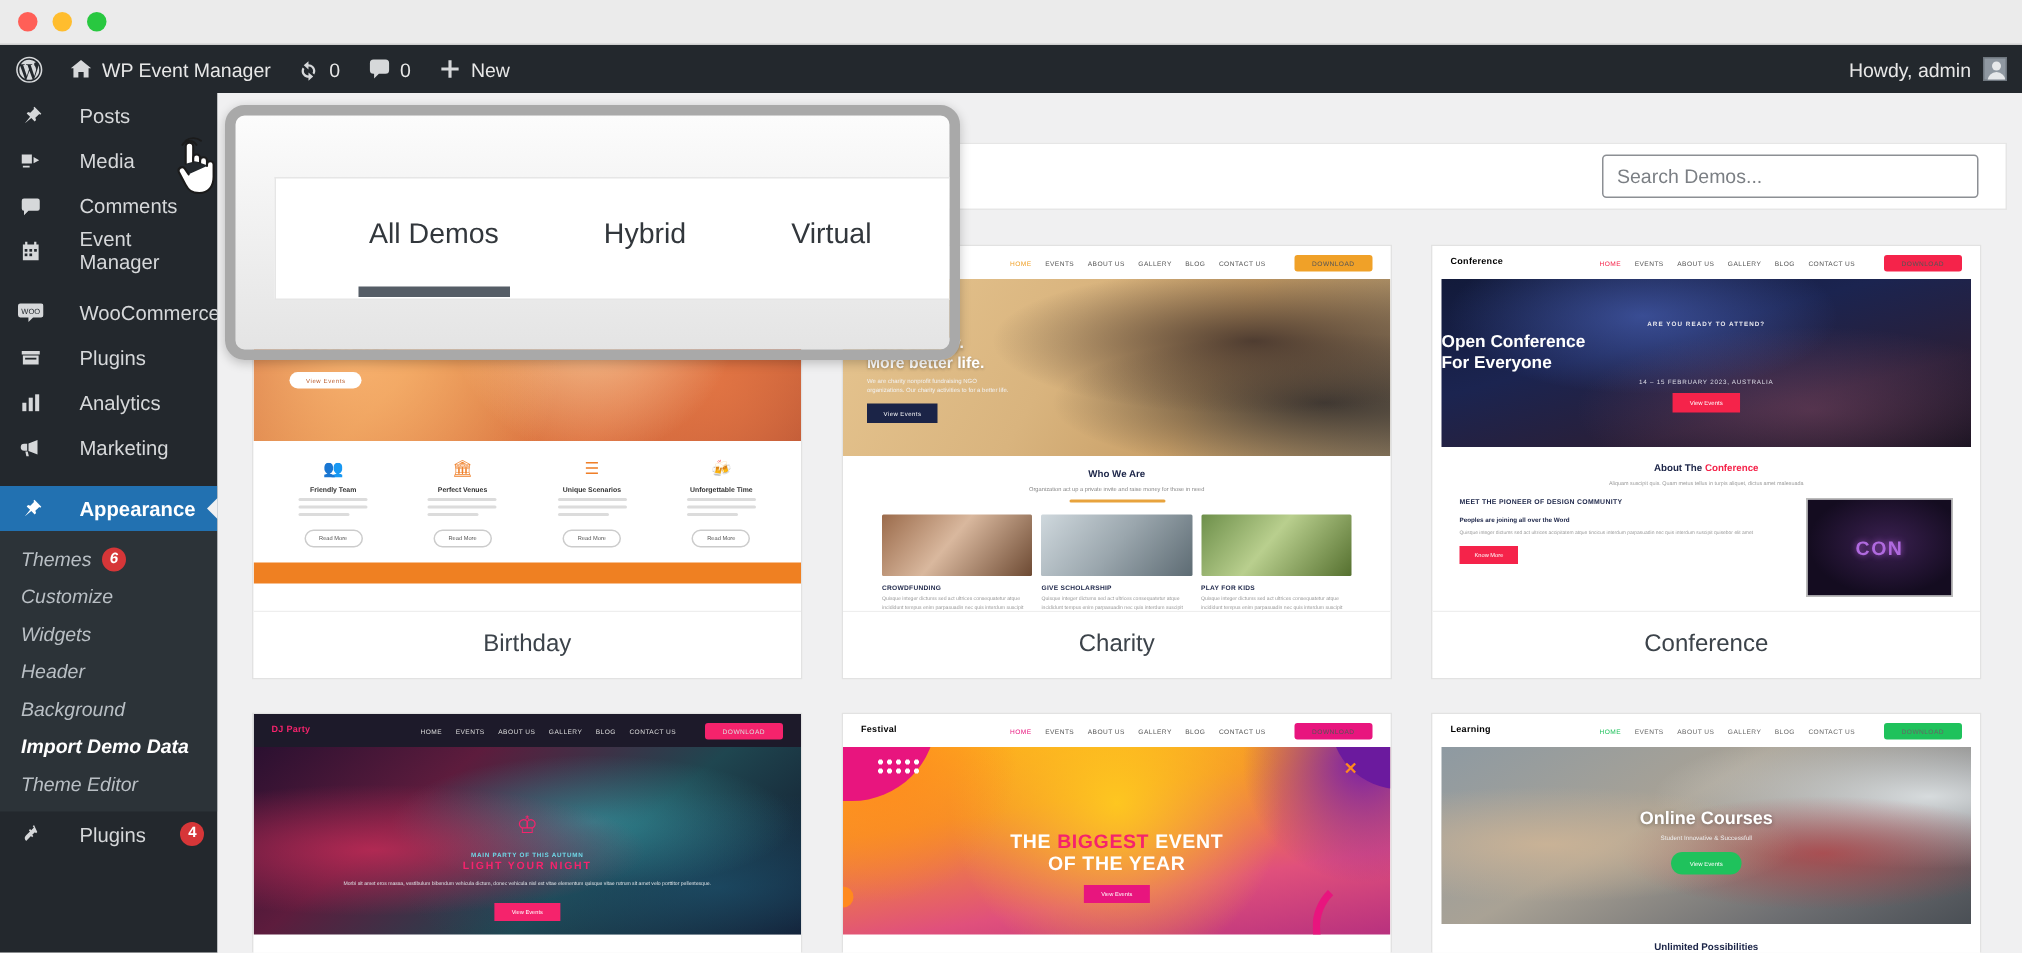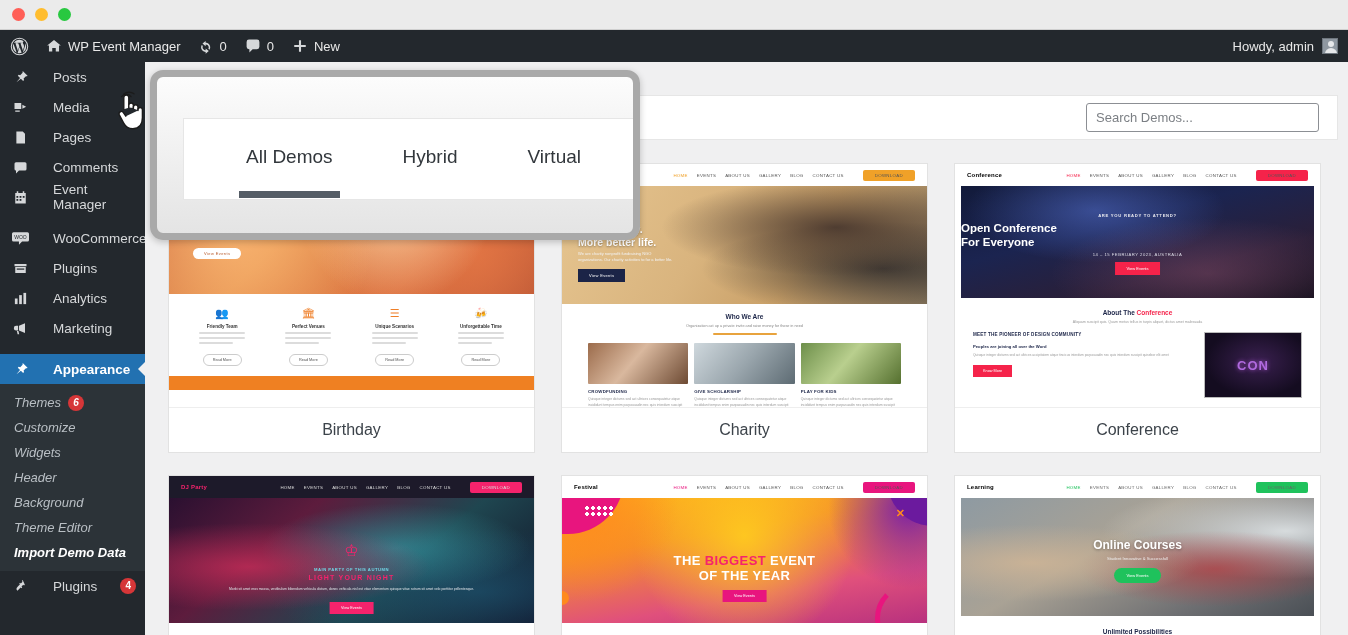--- a/index.html
+++ b/index.html
@@ -102,21 +102,21 @@
   #tabs-row { display: flex; align-items: center; gap: 52px; margin-right: auto; padding-left: 34px; }
   .tab-item {
     font-size: 14px; color: #32373c; position: relative;
     padding: 4px 2px 9px 2px;
   }
   .tab-item.active::after {
     content: ""; position: absolute; left: -6px; right: -6px; bottom: 0;
     height: 3px; background: #555d66;
   }
   #search-input {
-    width: 233px; height: 29px;
+    width: 251px; height: 29px;
     border: 1px solid #8c8f94; border-radius: 3px;
     padding: 0 9px; font-size: 13px; color: #2c3338;
     font-family: "Liberation Sans", sans-serif; background: #fff;
   }
   #search-input::placeholder { color: #7b7f84; }
 
   
   #demo-grid {
     position: absolute; left: 23px; top: 101px; width: 1165px; height: 500px;
     display: grid;
@@ -466,28 +466,20 @@
 
   <div class="menu-row">
     <span class="mi">
       <svg width="15" height="15" viewBox="0 0 20 20" fill="#d6d8da">
           <path d="M2 4h9v8H2zM12.5 6.2l5 2.8-5 2.8zM3 14h6v1.6H3z"></path>
         </svg>
     </span>
     <span>Media</span>
   </div>
 
-  <div class="menu-row">
-    <span class="mi">
-      <svg width="15" height="15" viewBox="0 0 20 20" fill="#d6d8da">
-          <path d="M4.5 2h8.5l3 3v13h-11.5zM6 5.5h5v1.2H6zm0 3h8v1.2H6zm0 3h8v1.2H6zm0 3h6v1.2H6z"></path>
-        </svg>
-    </span>
-    <span>Pages</span>
-  </div>
 
   <div class="menu-row">
     <span class="mi">
       <svg width="15" height="15" viewBox="0 0 20 20" fill="#d6d8da">
           <path d="M4 3h12a2 2 0 0 1 2 2v7a2 2 0 0 1-2 2H8l-4 4v-4a2 2 0 0 1-2-2V5a2 2 0 0 1 2-2z"></path>
         </svg>
     </span>
     <span>Comments</span>
   </div>
 
@@ -568,25 +560,25 @@
     </div>
     <div class="submenu-row">
       <span>Widgets</span>
     </div>
     <div class="submenu-row">
       <span>Header</span>
     </div>
     <div class="submenu-row">
       <span>Background</span>
     </div>
+    <div class="submenu-row current">
+      <span>Import Demo Data</span>
+    </div>
     <div class="submenu-row">
       <span>Theme Editor</span>
-    </div>
-    <div class="submenu-row current">
-      <span>Import Demo Data</span>
     </div>
   </div>
 
   <div class="menu-row">
     <span class="mi">
       <svg width="15" height="15" viewBox="0 0 20 20" fill="#d6d8da">
           <path d="M12.9 1.4l-1.1 1.1 1 1-2.4 2.4-1-1-1.1 1.1 1 1-3.4 3.5a3.6 3.6 0 0 0 0 5.1l4.3-4.4 1 1 1.1-1.1-1-1 2.4-2.4 1 1 1.1-1.1z"></path>
         </svg>
     </span>
     <span>Plugins</span>

